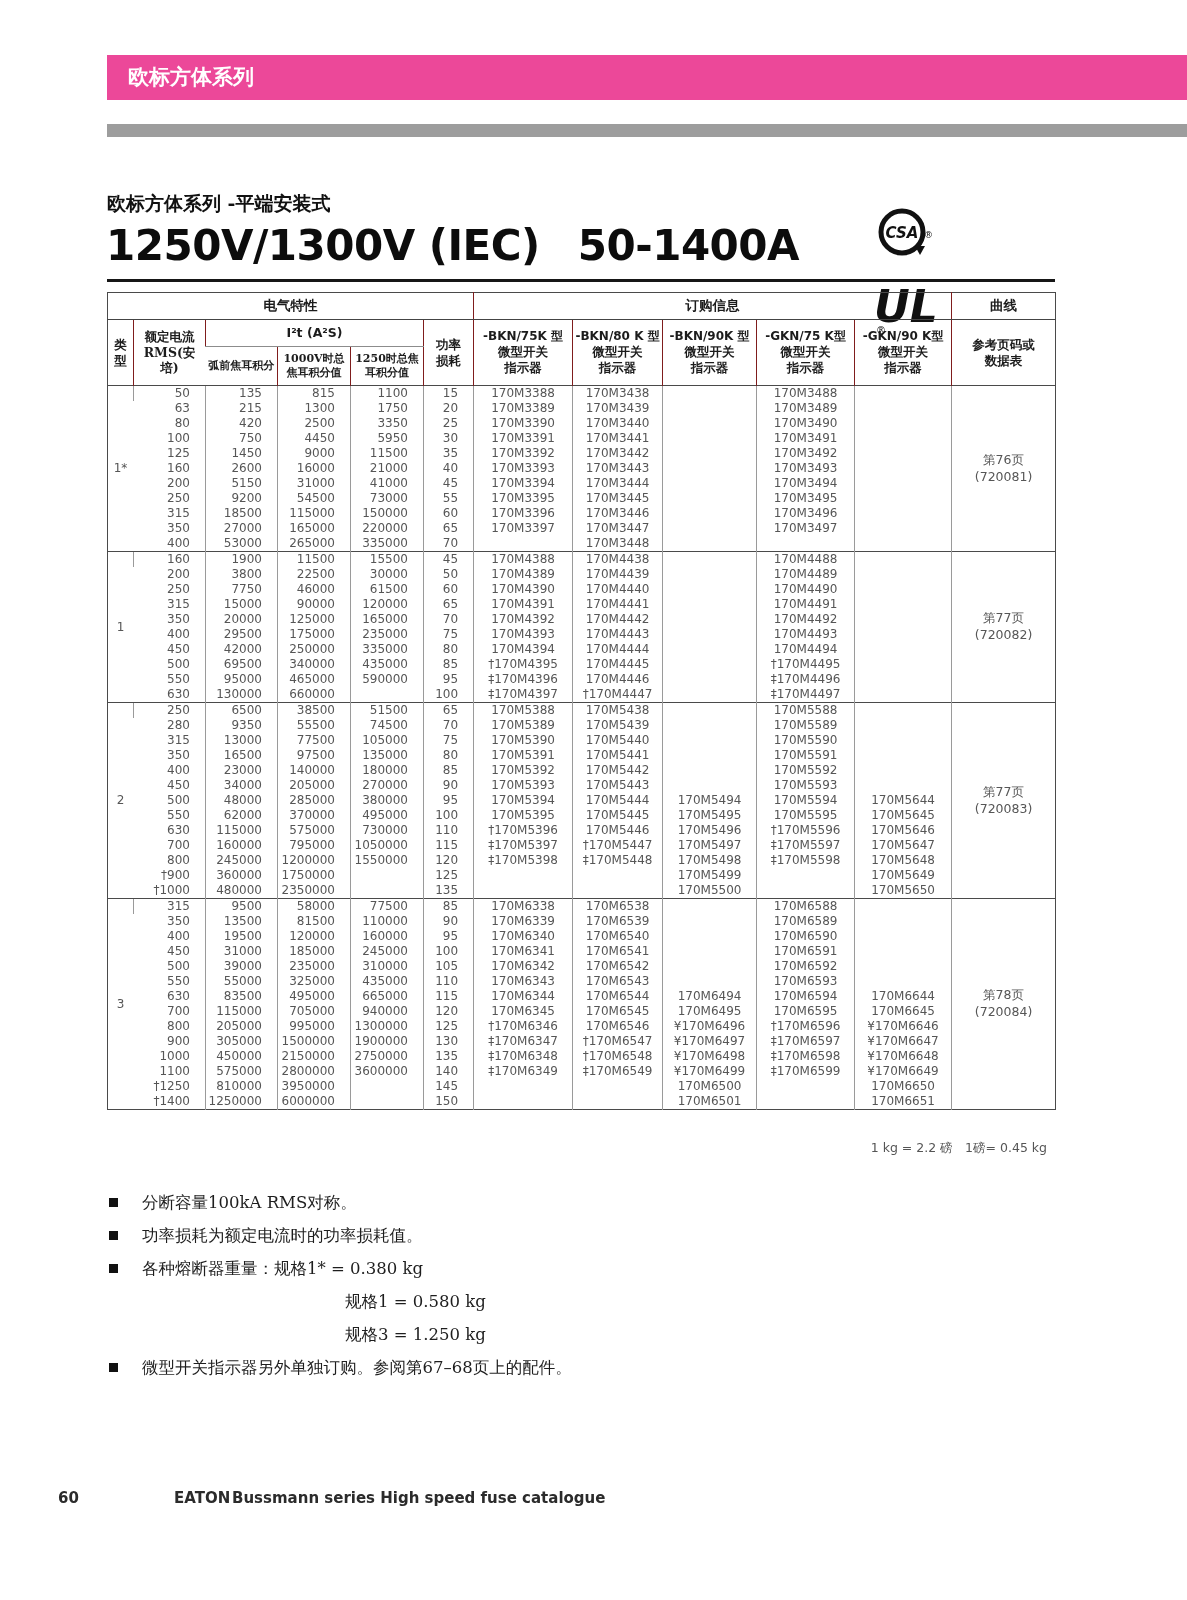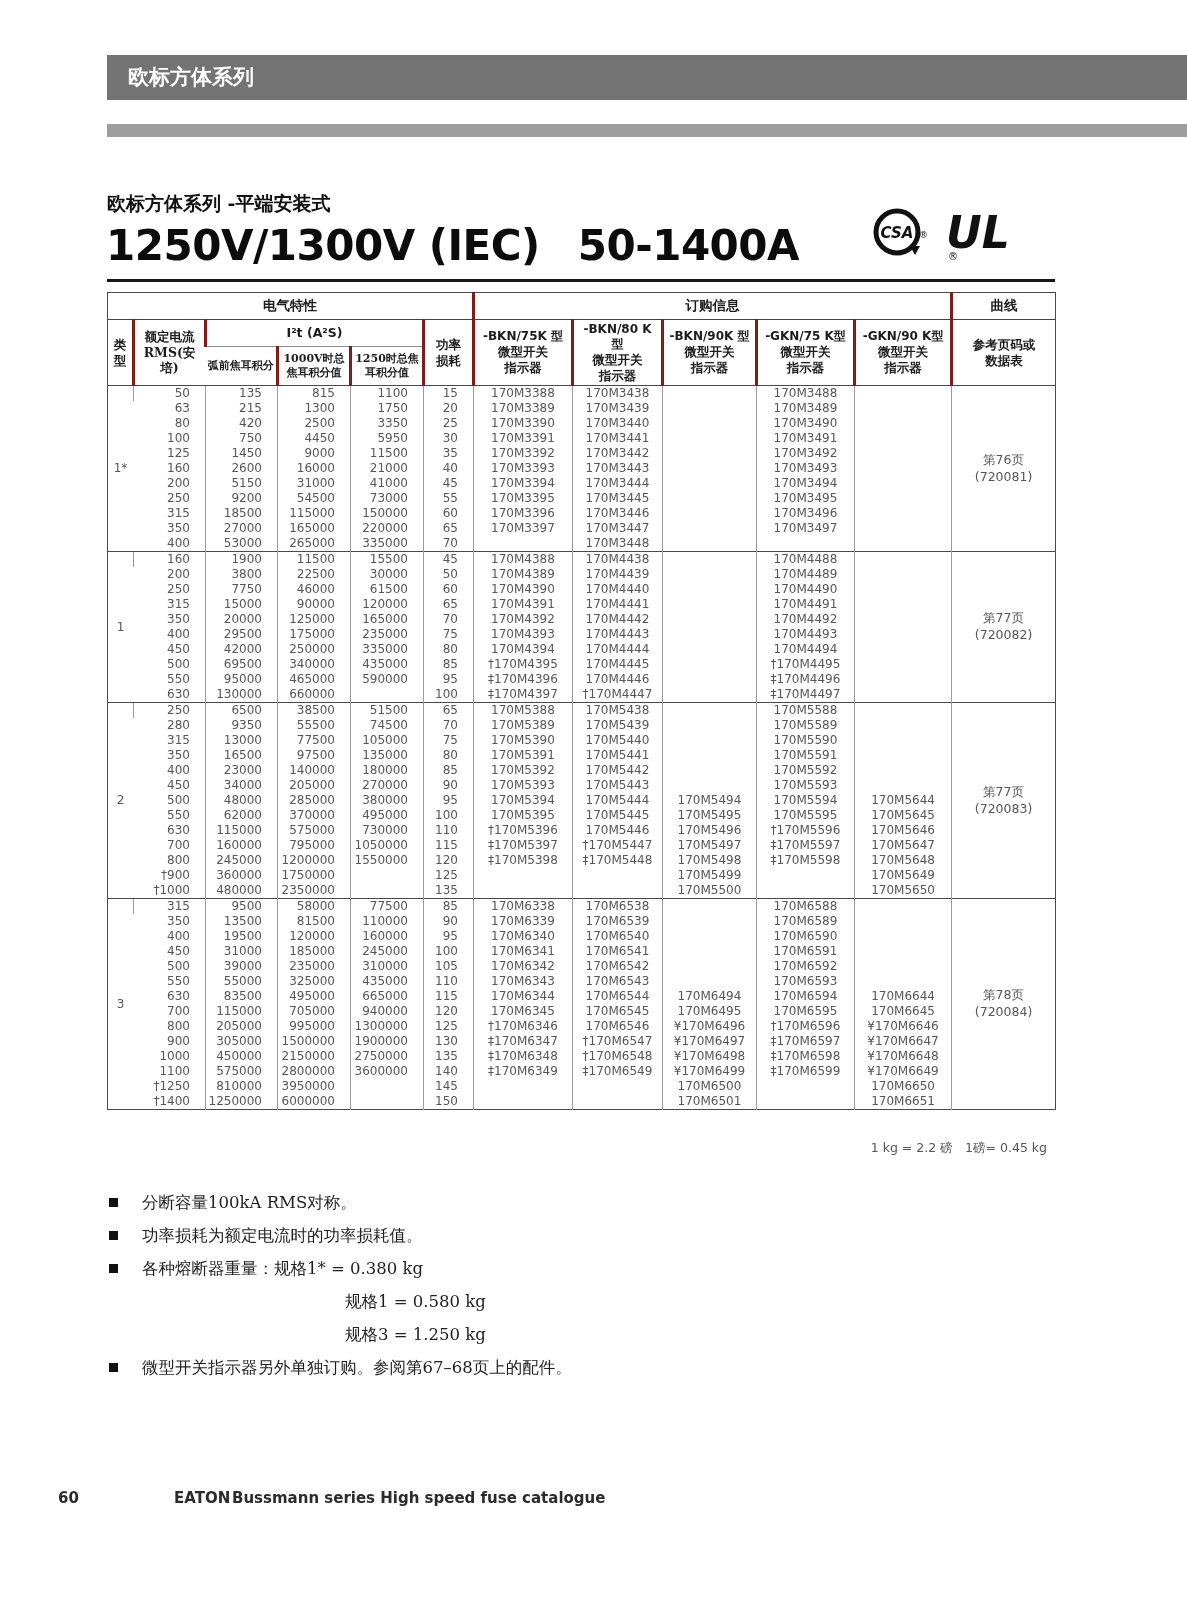--- a/index.html
+++ b/index.html
@@ -1,37 +1,37 @@
 <!DOCTYPE html>
 <html><head>
 <meta charset="utf-8">
 <style>
   html,body{margin:0;padding:0;background:#e8e8e8;}
   .page{position:relative;width:1187px;height:1600px;background:#ffffff;margin:0 auto;
         font-family:"DejaVu Sans","Liberation Sans",sans-serif;overflow:hidden;}
 
   
-  .banner{position:absolute;left:107px;right:0;top:55px;height:45px;background:#737373;}
+  .banner{position:absolute;left:107px;right:0;top:55px;height:45px;background:#ec4899;}
   .banner-label{display:inline-block;padding-left:21px;line-height:45px;color:#ffffff;
       font-size:21px;font-weight:bold;font-family:"DejaVu Sans","Liberation Sans",sans-serif;}
   .graybar{position:absolute;left:107px;right:0;top:124px;height:13px;background:#9d9d9d;}
 
   
   .subtitle{position:absolute;left:107px;top:191px;font-size:19px;font-weight:bold;color:#111;
       font-family:"DejaVu Serif","Liberation Serif",serif;text-align:center;}
   .main-title{position:absolute;left:106px;top:221px;font-size:42px;font-weight:900;color:#0c0c0c;
       letter-spacing:-0.5px;white-space:nowrap;}
   .main-title .amps{margin-left:38px;}
-  .logos{position:absolute;left:872px;top:206px;display:flex;align-items:center;gap:16px;}
+  .logos{position:absolute;left:872px;top:206px;display:flex;align-items:center;gap:16px;flex-direction:column;}
   .rule{position:absolute;left:107px;top:279px;width:948px;height:3px;background:#161616;}
 
   
   .spec-table{position:absolute;left:107px;top:292px;width:948px;border-collapse:collapse;
       table-layout:fixed;border:1px solid #4a4a4a;}
-  .spec-table th{font-weight:bold;color:#1c1c1c;border-left:3px solid #7f1d1d;
+  .spec-table th{font-weight:bold;color:#1c1c1c;border-left:1px solid #7f1d1d;
       font-family:"DejaVu Serif","Liberation Serif",serif;padding:1px 2px;}
   .spec-table th:first-child, .spec-table td:first-child{border-left:none;}
   tr.hdr-group th{height:24px;font-size:13.5px;border-bottom:1px solid #444;}
   tr.hdr-main th{font-size:12.5px;line-height:1.25;}
   tr.hdr-main th.i2t-hdr{height:24px;border-bottom:1px solid #8c8c8c;
       font-family:"DejaVu Sans","Liberation Sans",sans-serif;}
   tr.hdr-sub th{height:36px;font-size:11px;line-height:1.3;vertical-align:middle;}
   .spec-table thead{border-bottom:1px solid #444;}
   .ohdr-name{font-family:"DejaVu Sans","Liberation Sans",sans-serif;font-size:12px;}
 

